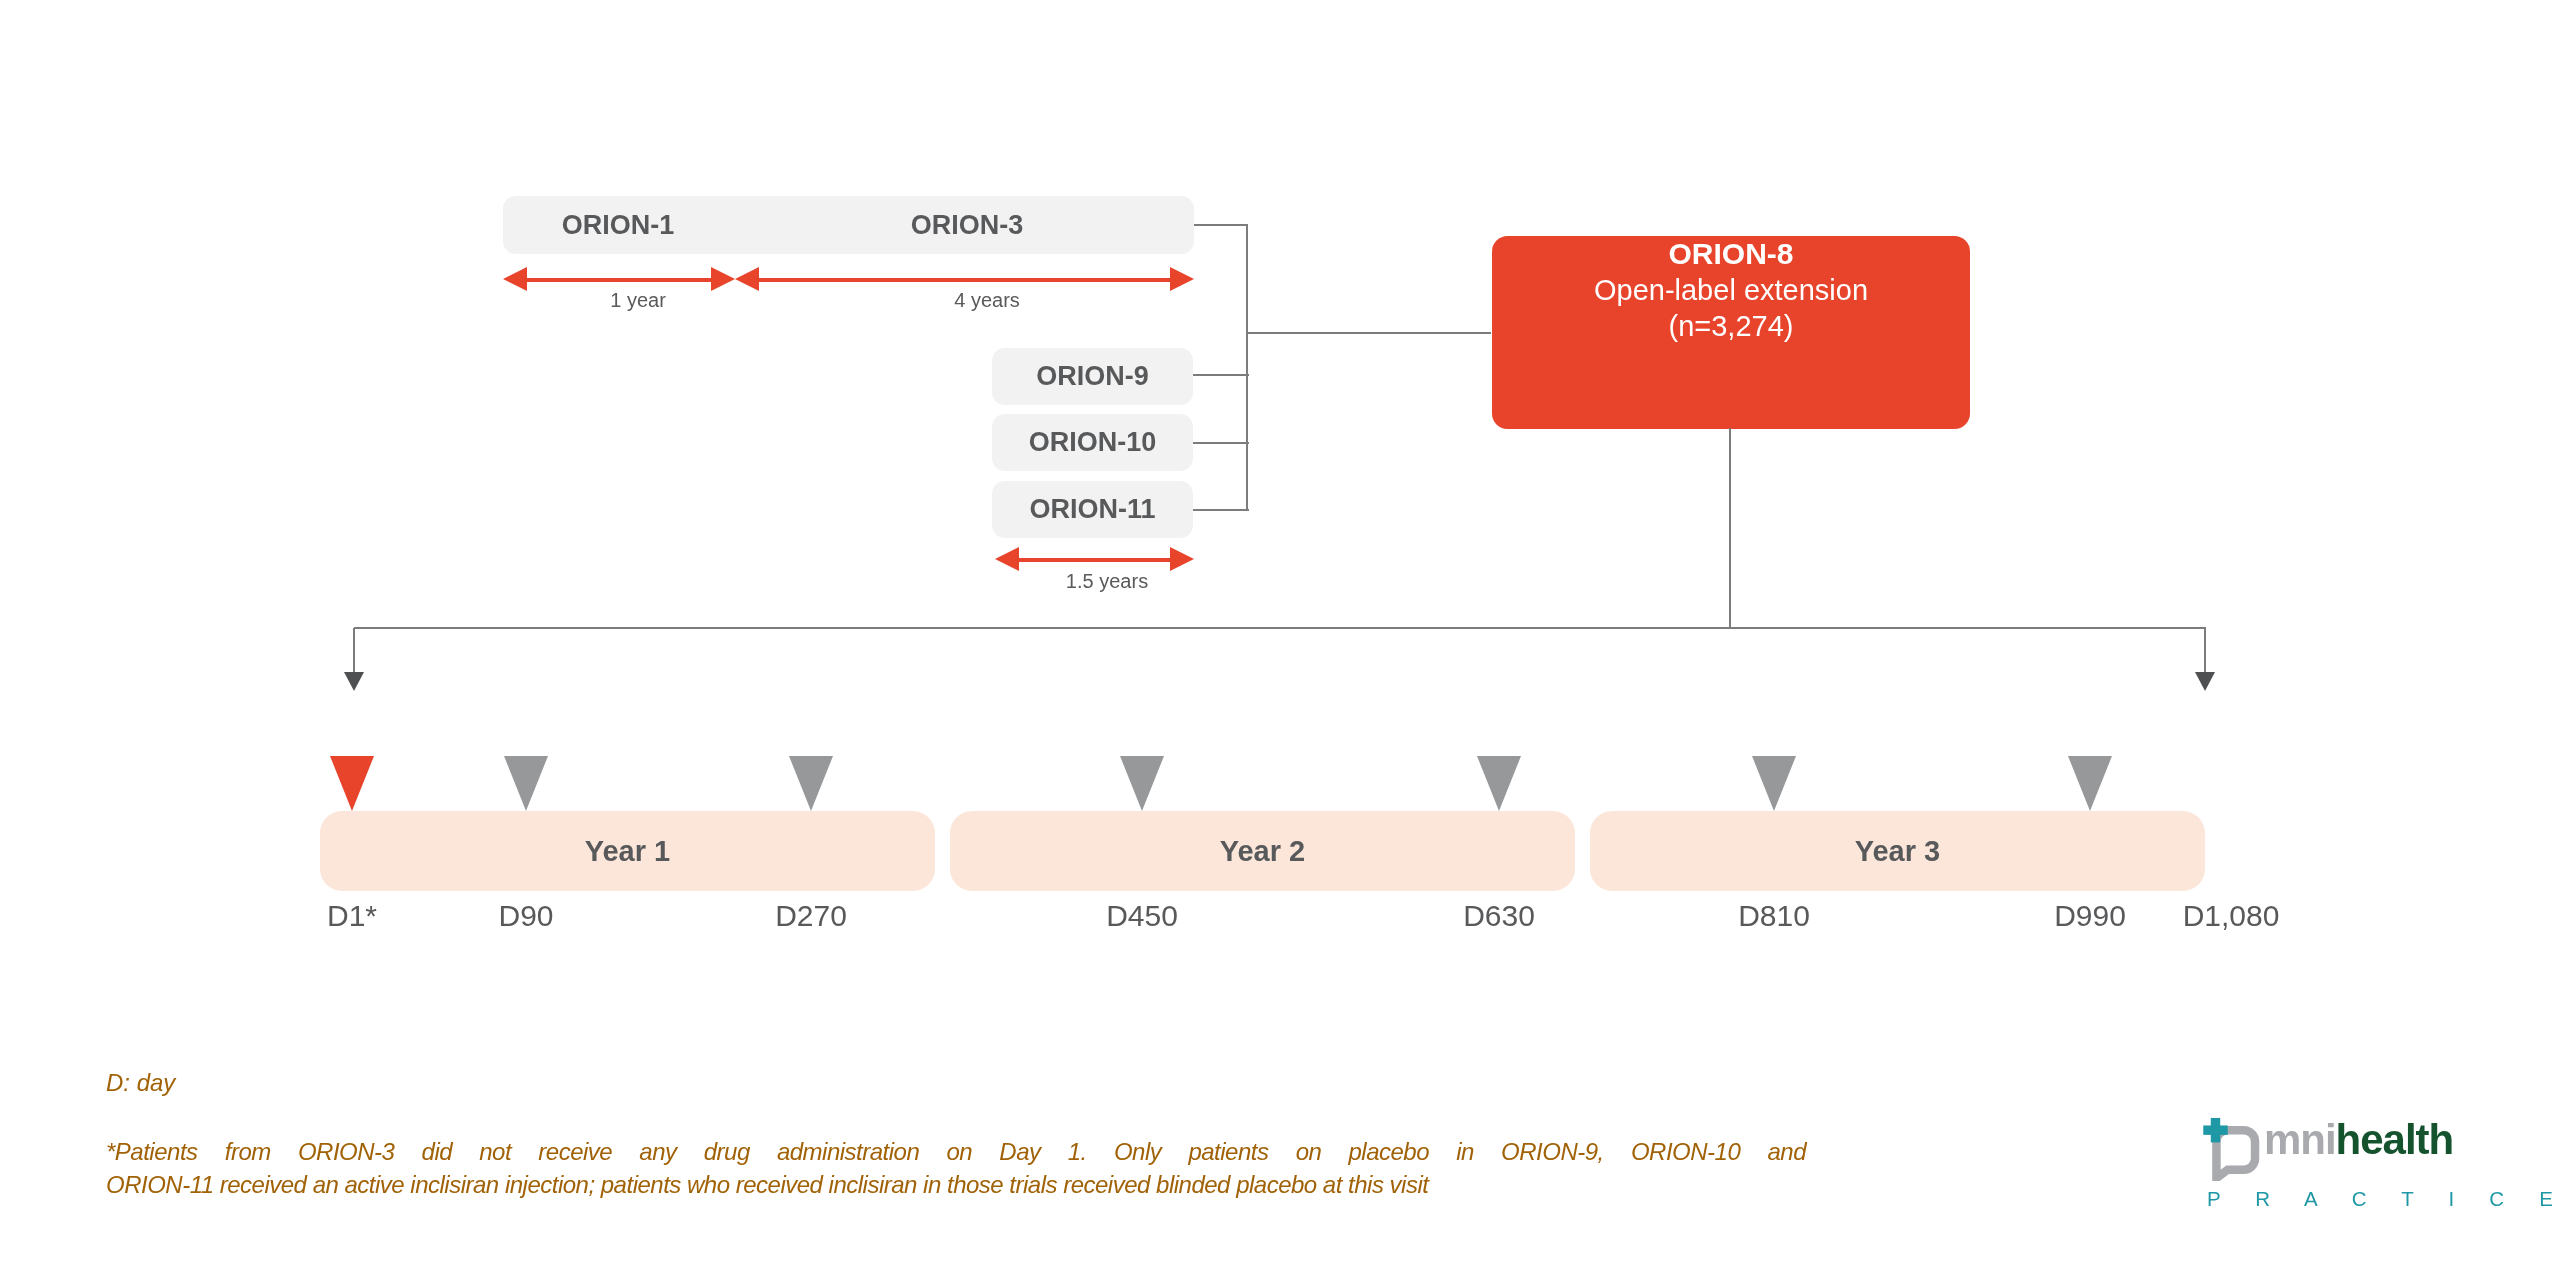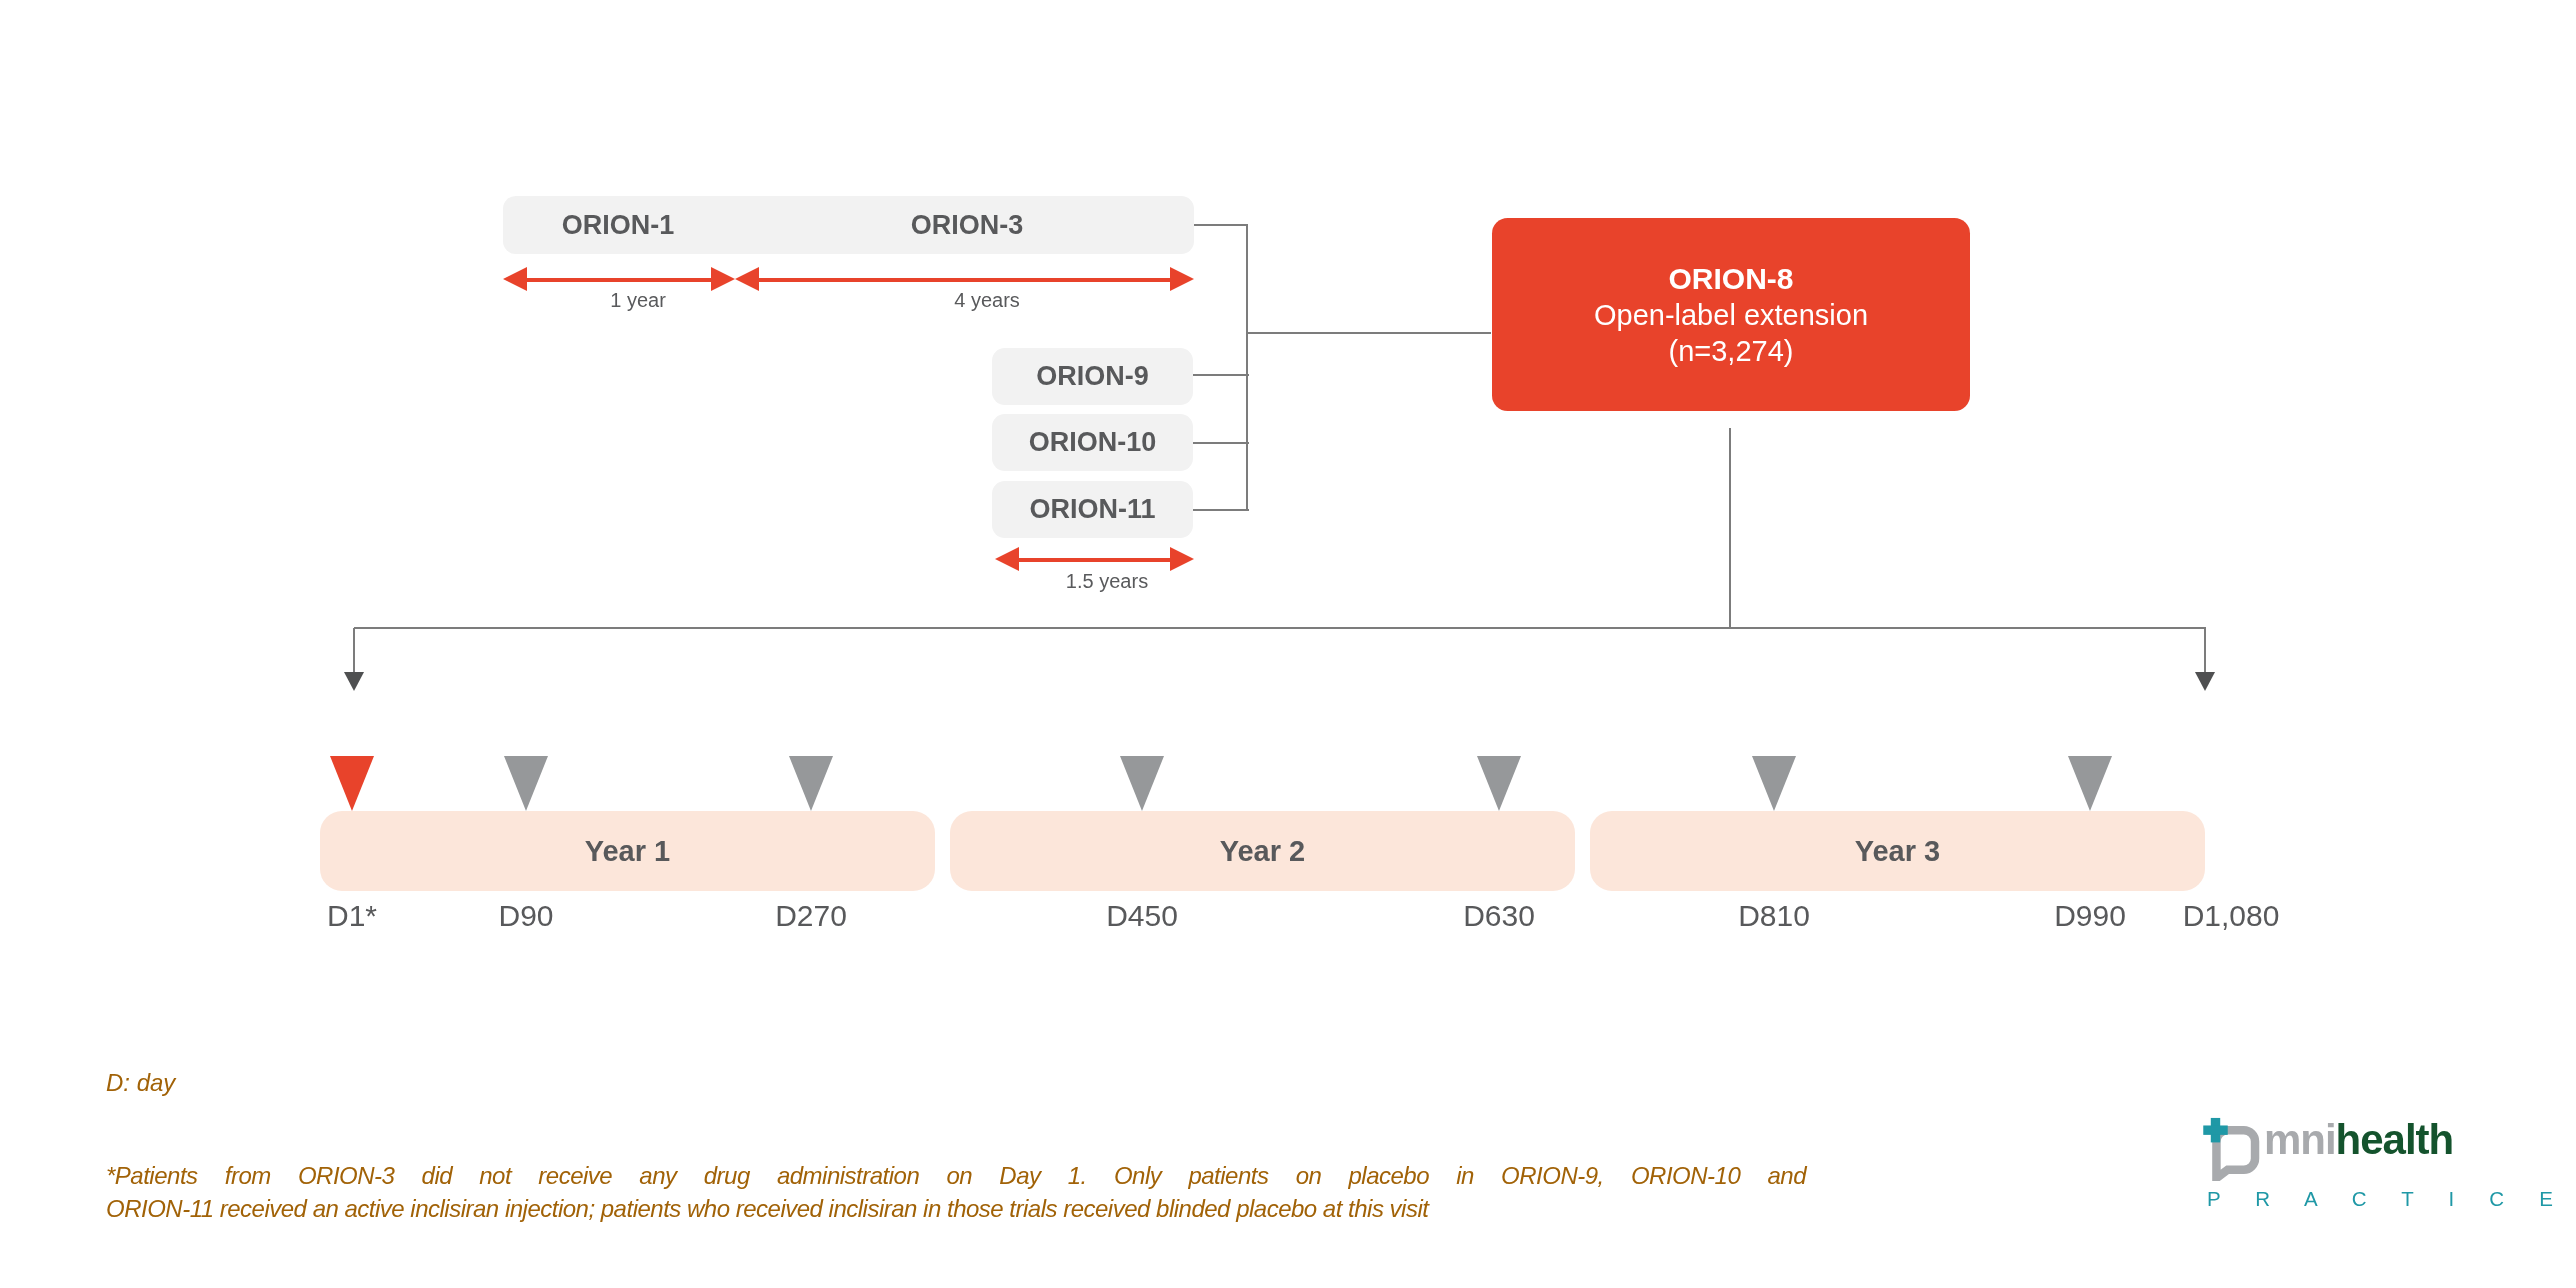--- a/index.html
+++ b/index.html
@@ -19,37 +19,37 @@
   .arr::before,.arr::after{content:"";position:absolute;top:1px;width:0;height:0;
     border-top:12.7px solid transparent;border-bottom:12.7px solid transparent;}
   .arr::before{left:0;border-right:24.4px solid #E8432B;}
   .arr::after{right:0;border-left:24.4px solid #E8432B;}
   .dur{position:absolute;transform:translateX(-50%);font-size:20px;color:#595A5C;white-space:nowrap;margin-left:20px;}
   
   .line{position:absolute;background:#7C7C7C;}
   .dhead{position:absolute;width:0;height:0;transform:translateX(-50%);
     border-left:10.7px solid transparent;border-right:10.7px solid transparent;border-top:19.5px solid #4F5051;}
   
-  .ext{position:absolute;left:1492px;top:218px;width:478px;height:193px;background:#E8432B;
+  .ext{position:absolute;left:1492px;top:236px;width:478px;height:193px;background:#E8432B;
     border-radius:15.6px;color:#ffffff;display:flex;flex-direction:column;align-items:center;
-    justify-content:center;text-align:center;}
+    justify-content:flex-start;text-align:center;}
   .ext .t{font-weight:bold;font-size:30px;line-height:36px;}
   .ext .s{font-size:29px;line-height:36px;}
   
   .marker{position:absolute;top:756px;width:0;height:0;transform:translateX(-50%);
     border-left:22.5px solid transparent;border-right:22.5px solid transparent;border-top:55px solid #96989A;}
   .marker.red{border-top-color:#E8432B;}
   
   .bar{position:absolute;top:811px;height:80px;background:#FCE6DA;border-radius:22px;
     display:flex;align-items:center;justify-content:center;font-weight:bold;font-size:29px;color:#58595B;}
   
   .day{position:absolute;top:899px;transform:translateX(-50%);font-size:30px;color:#58595B;white-space:nowrap;}
   
   .fn{position:absolute;font-style:italic;color:#a16207;font-size:24px;}
-  .note{left:106px;top:1135px;width:1700px;line-height:33px;letter-spacing:-0.5px;margin-top:24px;}
+  .note{left:106px;top:1135px;width:1700px;line-height:33px;letter-spacing:-0.5px;}
   .note .l1{display:block;text-align:justify;text-align-last:justify;}
   .note .l2{display:block;white-space:nowrap;}
   
   .logo{position:absolute;left:2202px;top:1117px;width:285px;}
   .logo-row{display:flex;}
   .logo-mark{width:59px;height:64px;flex:0 0 auto;margin-right:2.9px;}
   .logo-word{font-weight:bold;font-size:42px;letter-spacing:-1px;line-height:45px;white-space:nowrap;}
   .logo .mni{color:#A8AAAD;}
   .logo .health{color:#14532d;}
   .logo .practice{color:#1F98A6;font-size:20.5px;letter-spacing:14.7px;margin-top:5.9px;padding-left:4.9px;white-space:nowrap;}

